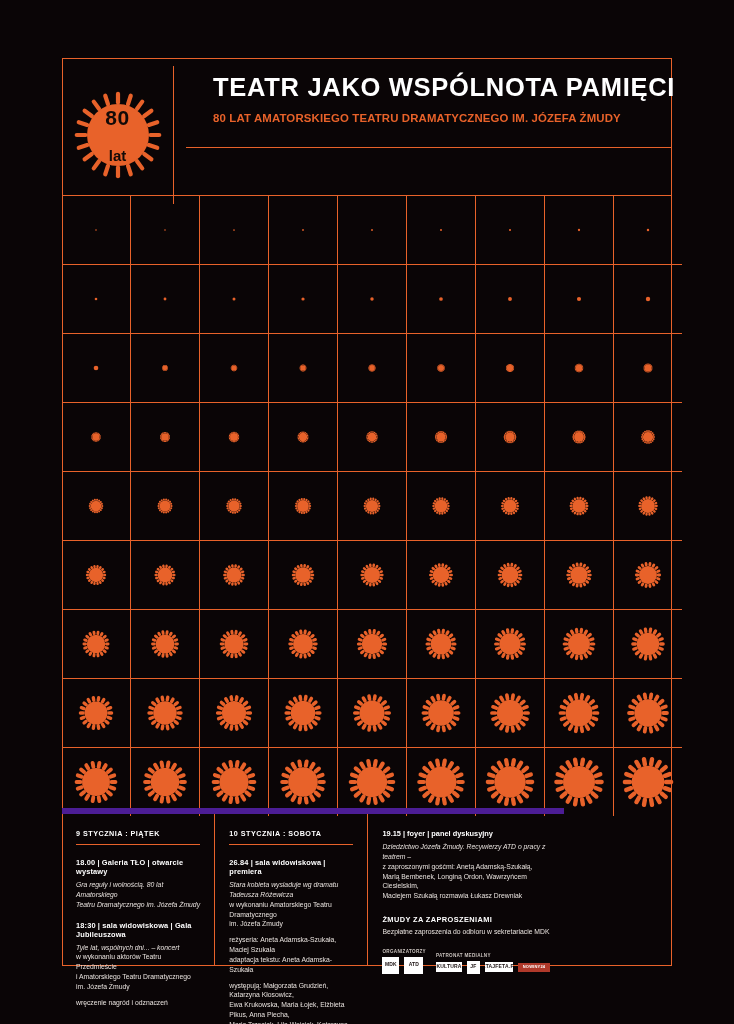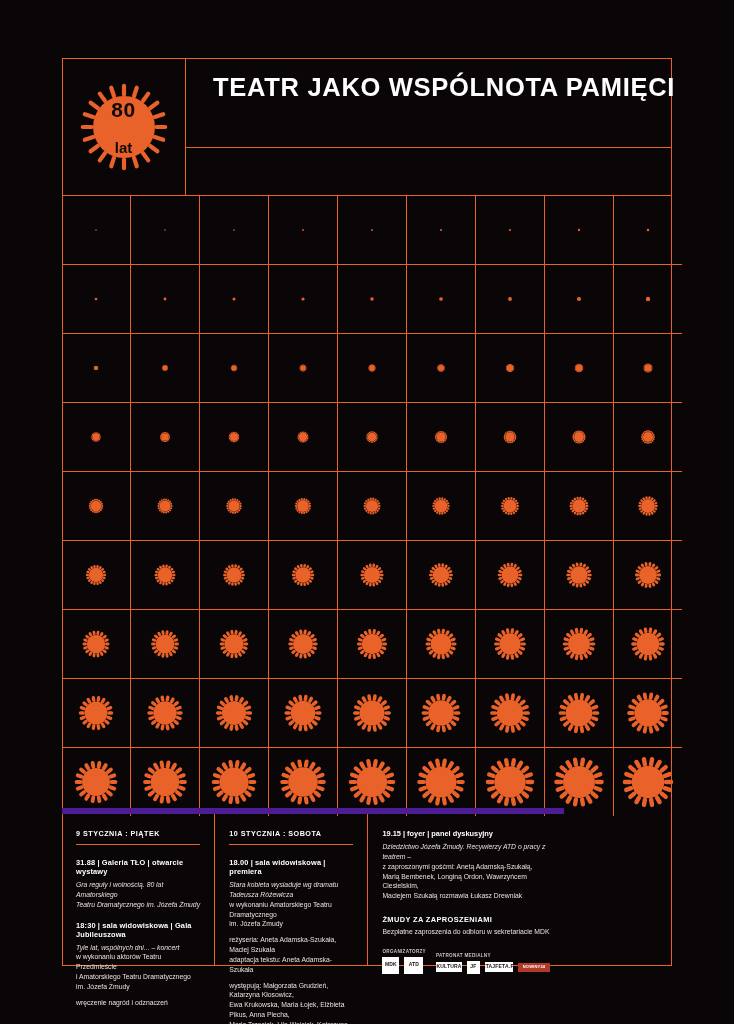--- a/index.html
+++ b/index.html
@@ -36,22 +36,22 @@
     left: 62px;
     top: 58px;
     width: 610px;
     height: 138px;
     box-sizing: border-box;
     border-bottom: 1px solid #e8622a;
   }
   .logo-cell {
     position: absolute;
     left: 0;
-    top: 0;
-    width: 124px;
+    top: 8px;
+    width: 112px;
     height: 138px;
     border-right: 1px solid #e8622a;
     box-sizing: border-box;
     display: flex;
     align-items: center;
     justify-content: center;
   }
   .logo-badge {
     position: relative;
     width: 96px;
@@ -305,20 +305,21 @@
         </svg>
         <div class="logo-text">
           <span class="num">80</span>
           <span class="lat">lat</span>
         </div>
       </div>
     </div>
 
     <div class="title-block">
       <div class="main-title">TEATR JAKO WSPÓLNOTA PAMIĘCI</div>
+      <div class="sub-title">80 LAT AMATORSKIEGO TEATRU DRAMATYCZNEGO IM. JÓZEFA ŻMUDY</div>
     </div>
 
     <div class="venue-row">
     </div>
   </div>
 
   <div class="grid" id="sun-grid">
       <div class="cell">
         <svg class="sun" width="68" height="68">
           <g fill="#e8622a">
@@ -2003,21 +2004,21 @@
         </svg>
       </div>
     </div>
 
   <div class="info">
 
     <div class="col col1">
       <div class="day-head">9 STYCZNIA : PIĄTEK</div>
 
       <div class="evt">
-        <div class="evt-head">31.88 | Galeria TŁO | otwarcie wystawy</div>
+        <div class="evt-head">18.00 | Galeria TŁO | otwarcie wystawy</div>
         <div class="evt-body">
           <span class="ln it">Gra reguły i wolnością. 80 lat Amatorskiego</span>
           <span class="ln it">Teatru Dramatycznego im. Józefa Żmudy</span>
         </div>
       </div>
 
       <div class="evt">
         <div class="evt-head">18:30 | sala widowiskowa | Gala Jubileuszowa</div>
         <div class="evt-body">
           <span class="ln it">Tyle lat, wspólnych dni... – koncert</span>
@@ -2027,21 +2028,21 @@
           <span class="ln" style="height:6px"></span>
           <span class="ln">wręczenie nagród i odznaczeń</span>
         </div>
       </div>
     </div>
 
     <div class="col col2">
       <div class="day-head">10 STYCZNIA : SOBOTA</div>
 
       <div class="evt">
-        <div class="evt-head">18.00 | sala widowiskowa | premiera</div>
+        <div class="evt-head">26.84 | sala widowiskowa | premiera</div>
         <div class="evt-body">
           <span class="ln it">Stara kobieta wysiaduje wg dramatu Tadeusza Różewicza</span>
           <span class="ln">w wykonaniu Amatorskiego Teatru Dramatycznego</span>
           <span class="ln">im. Józefa Żmudy</span>
           <span class="ln" style="height:6px"></span>
           <span class="ln">reżyseria: Aneta Adamska-Szukała, Maciej Szukała</span>
           <span class="ln">adaptacja tekstu: Aneta Adamska-Szukała</span>
           <span class="ln" style="height:6px"></span>
           <span class="ln">występują: Małgorzata Grudzień, Katarzyna Kłosowicz,</span>
           <span class="ln">Ewa Krukowska, Maria Łojek, Elżbieta Pikus, Anna Piecha,</span>

